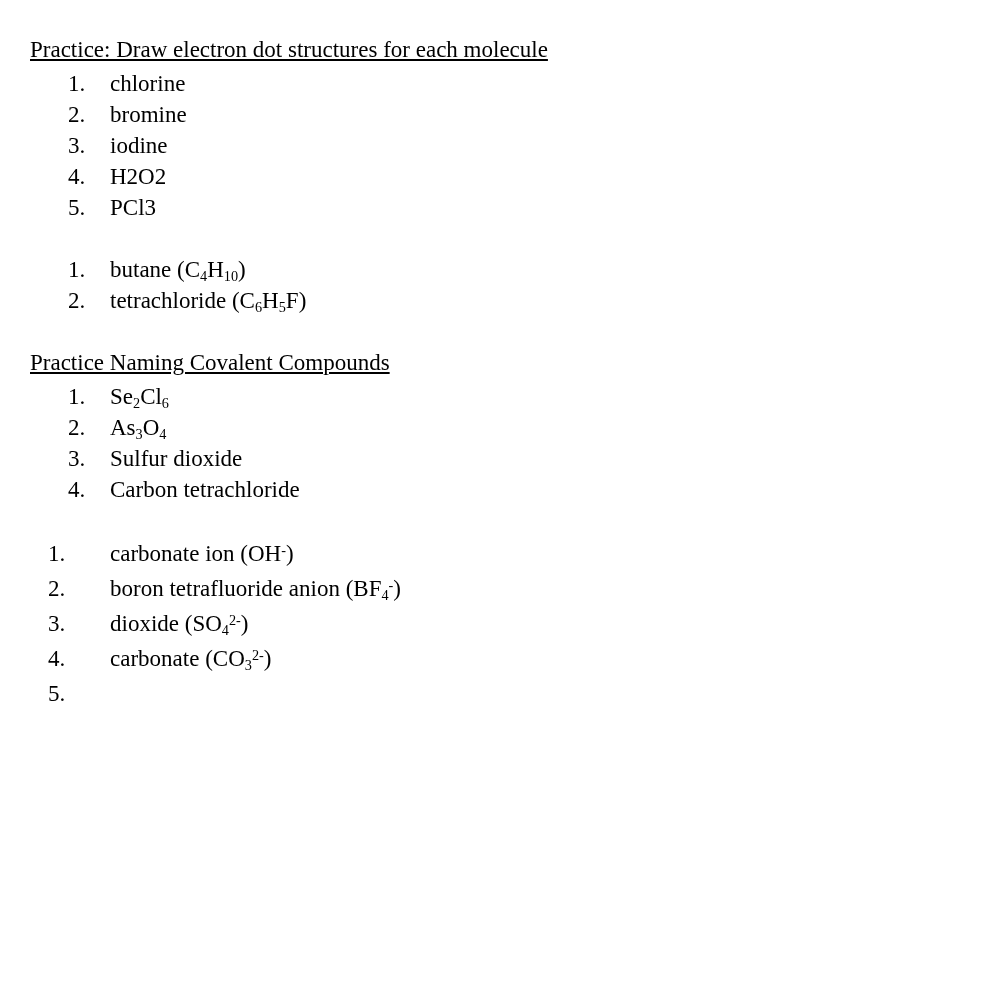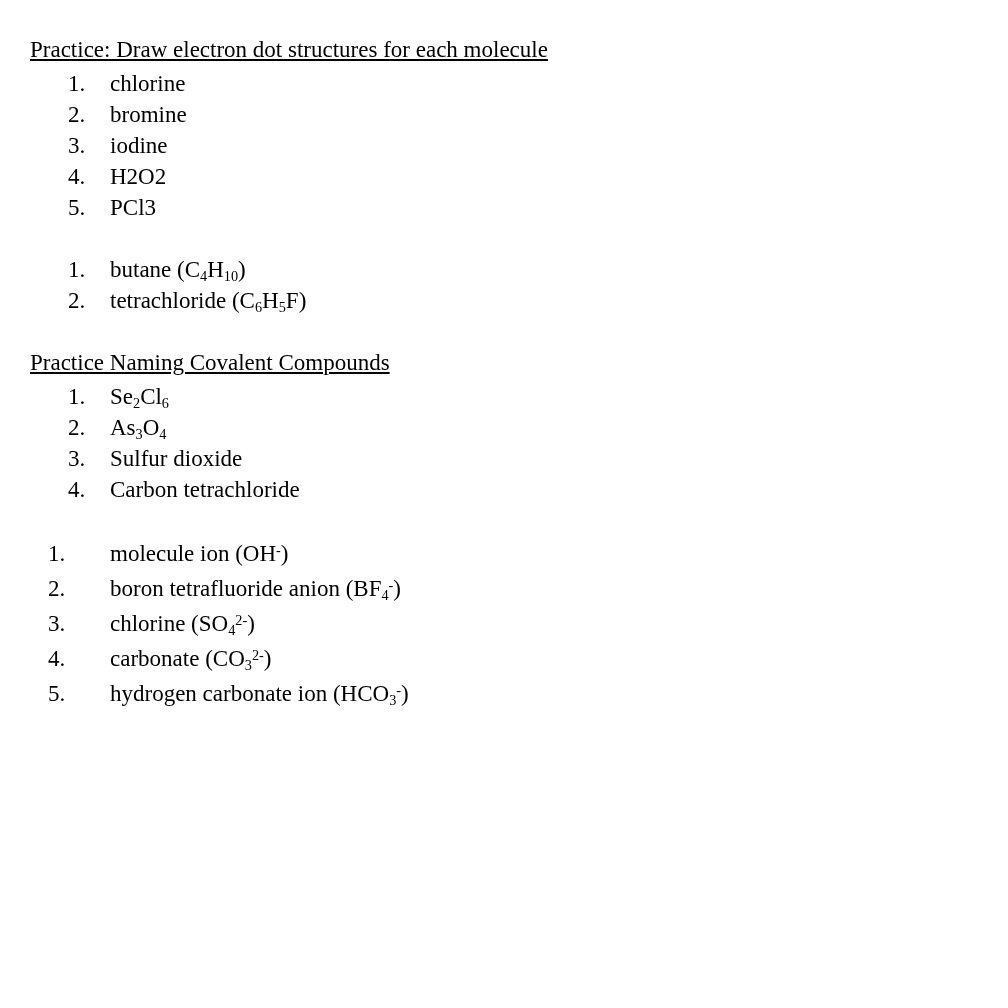--- a/index.html
+++ b/index.html
@@ -124,34 +124,33 @@
             <span class="num">4.</span>
             <span class="content"><span>Carbon tetrachloride</span></span>
           </div>
         </div>
   </div>
 
   <div class="section">
     <div class="list wide">
           <div class="item">
             <span class="num">1.</span>
-            <span class="content"><span>molecule ion (OH</span><sup>-</sup><span>)</span></span>
+            <span class="content"><span>carbonate ion (OH</span><sup>-</sup><span>)</span></span>
           </div>
           <div class="item">
             <span class="num">2.</span>
             <span class="content"><span>boron tetrafluoride anion (BF</span><sub>4</sub><sup>-</sup><span>)</span></span>
           </div>
           <div class="item">
             <span class="num">3.</span>
-            <span class="content"><span>chlorine (SO</span><sub>4</sub><sup>2-</sup><span>)</span></span>
+            <span class="content"><span>dioxide (SO</span><sub>4</sub><sup>2-</sup><span>)</span></span>
           </div>
           <div class="item">
             <span class="num">4.</span>
             <span class="content"><span>carbonate (CO</span><sub>3</sub><sup>2-</sup><span>)</span></span>
           </div>
           <div class="item">
             <span class="num">5.</span>
-            <span class="content"><span>hydrogen carbonate ion (HCO</span><sub>3</sub><sup>-</sup><span>)</span></span>
           </div>
         </div>
   </div>
 </div>
 </div>
 
 </body></html>

